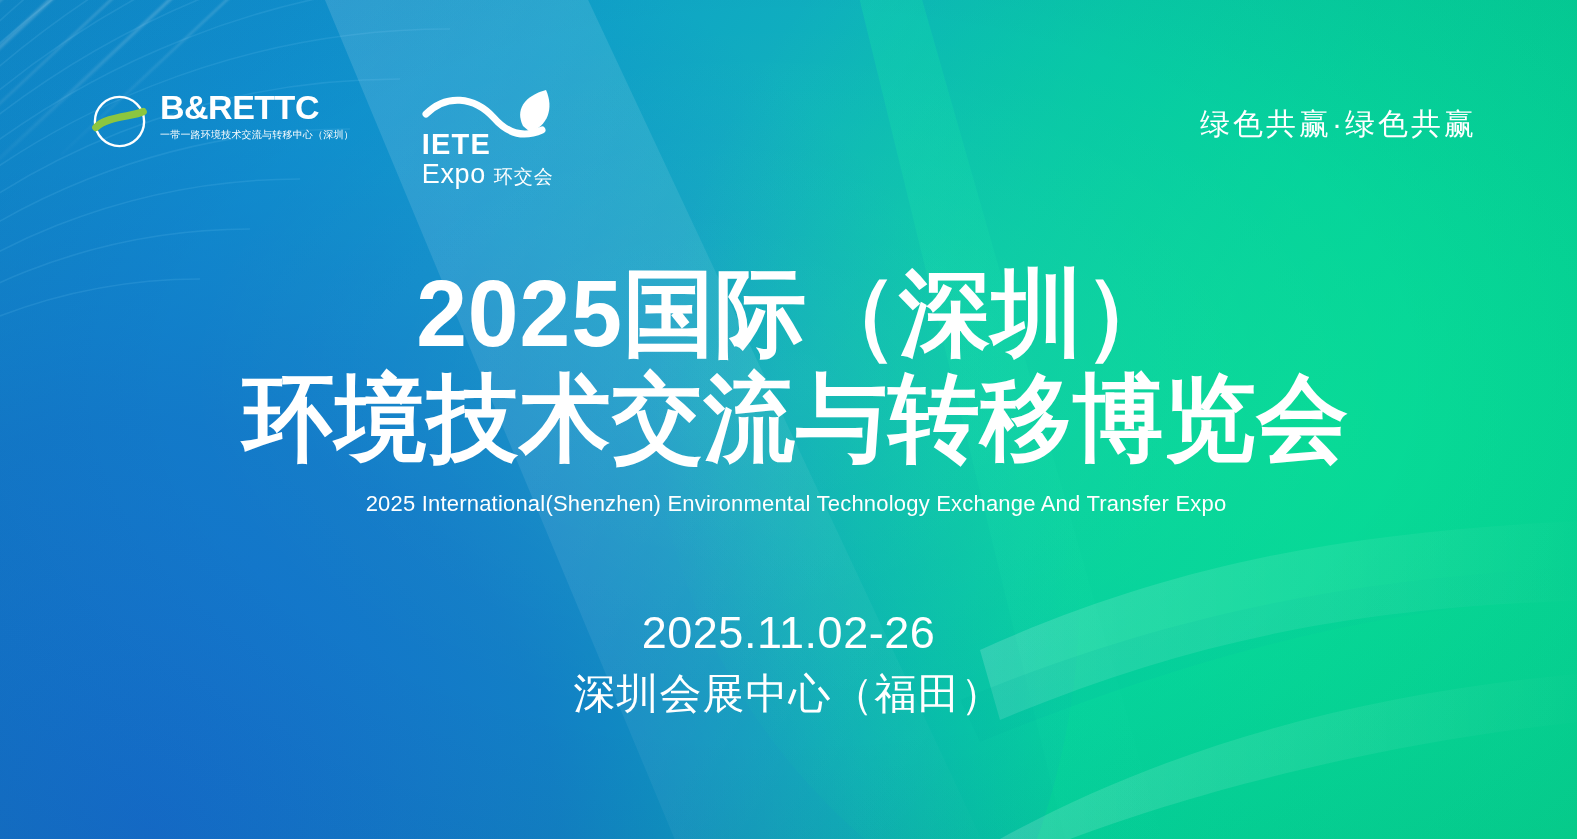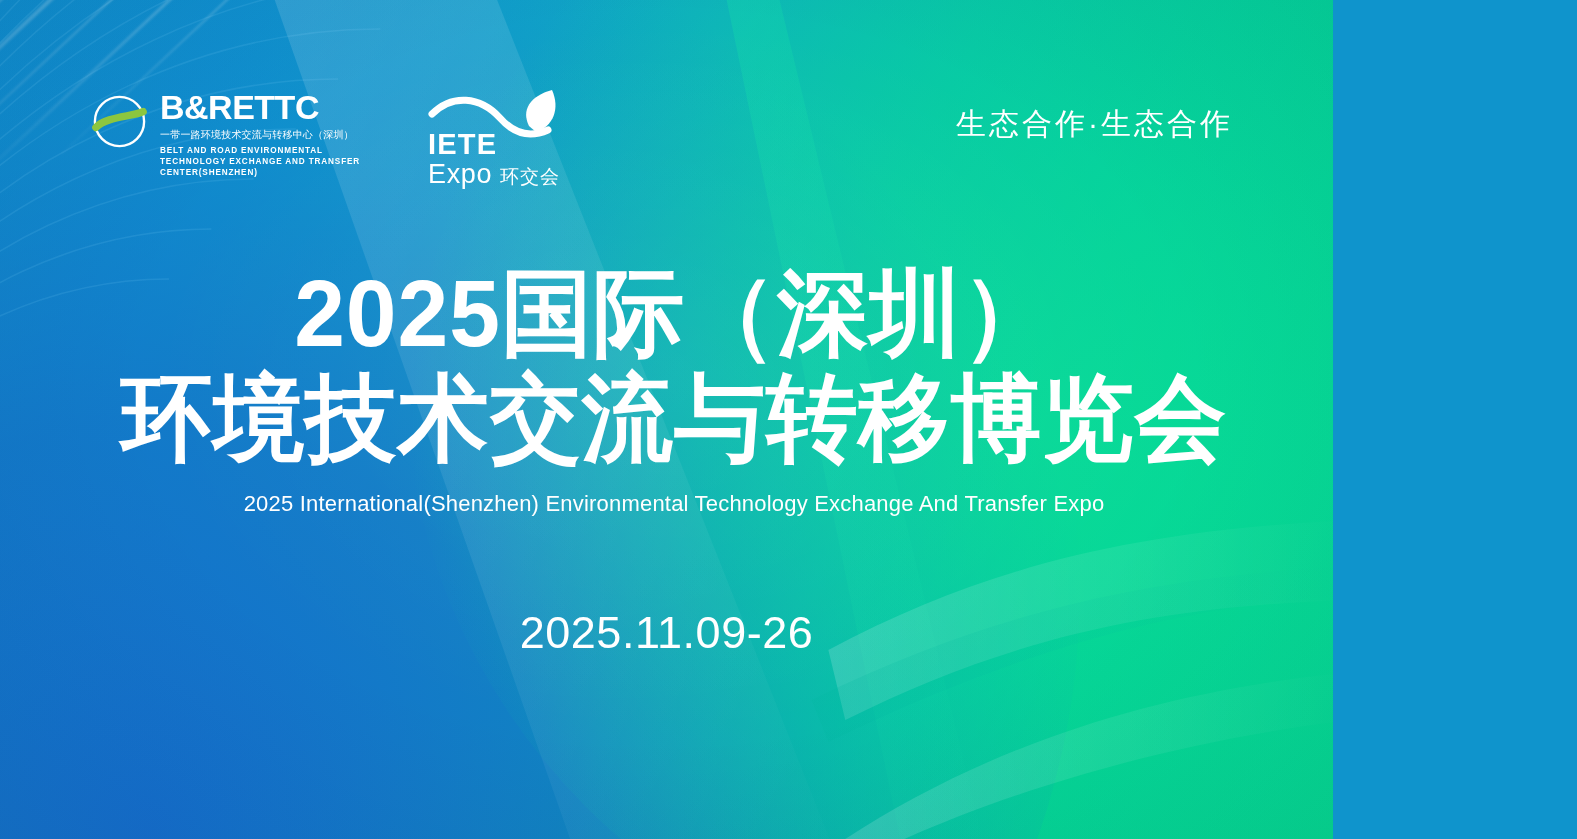--- a/index.html
+++ b/index.html
@@ -5,21 +5,21 @@
   * { margin:0; padding:0; box-sizing:border-box; }
   html, body {
     width:1577px; height:839px;
     overflow:hidden;
     background:#0f94cc;
     font-family:"Liberation Sans", sans-serif;
   }
 
   #banner {
     position:relative;
-    width:1333px; height:839px;
+    width:1577px; height:839px;
     overflow:hidden;
     isolation:isolate;
     padding-left:10px;
   }
 
   
   .bg-base {
     position:absolute; inset:0;
     background:
       linear-gradient(118deg,
@@ -243,25 +243,20 @@
     <div class="logo-row">
 
       <div class="brettc">
         <svg class="globe-mark" viewBox="0 0 64 64">
           <circle cx="32" cy="32" r="25" fill="none" stroke="#ffffff" stroke-width="2.4"></circle>
           <path d="M 8 38 C 18 27, 46 27, 56 22" fill="none" stroke="#8cc63f" stroke-width="7.5" stroke-linecap="round"></path>
         </svg>
         <div class="brettc-text">
           <div class="brettc-word">B&amp;RETTC</div>
           <div class="brettc-cn">一带一路环境技术交流与转移中心（深圳）</div>
-          <div class="brettc-en">
-            <div>BELT AND ROAD ENVIRONMENTAL</div>
-            <div>TECHNOLOGY EXCHANGE AND TRANSFER</div>
-            <div>CENTER(SHENZHEN)</div>
-          </div>
         </div>
       </div>
 
       <div class="divider-gap"></div>
 
       <div class="iete">
         <svg class="iete-swoosh" viewBox="0 0 160 62">
           <path d="M 6 26 C 26 6, 54 8, 74 30 C 88 46, 104 50, 122 42" fill="none" stroke="#ffffff" stroke-width="7" stroke-linecap="round"></path>
           <path d="M 103 38 C 95 22, 104 8, 126 2 C 134 20, 128 38, 110 44 Z" fill="#ffffff"></path>
           <path d="M 112 42 C 114 28, 119 16, 125 5" fill="none" stroke="#ffffff" stroke-width="1.6" stroke-linecap="round"></path>
@@ -269,26 +264,27 @@
         <div class="iete-words">
           <div class="iete-top">IETE</div>
           <div class="iete-bottom">
             <span class="iete-expo">Expo</span>
             <span class="iete-cn">环交会</span>
           </div>
         </div>
       </div>
     </div>
 
-    <div class="slogan">生态合作·生态合作</div>
+    <div class="slogan">绿色共赢·绿色共赢</div>
 
     <div class="headline">
       <div class="title-l1">2025国际（深圳）</div>
       <div class="title-l2">环境技术交流与转移博览会</div>
       <div class="subtitle-en">2025 International(Shenzhen) Environmental Technology Exchange And Transfer Expo</div>
     </div>
 
     <div class="meta">
-      <div class="meta-date">2025.11.09-26</div>
+      <div class="meta-date">2025.11.02-26</div>
+      <div class="meta-venue">深圳会展中心（福田）</div>
     </div>
 
   </div>
 </div>
 
 </body></html>

